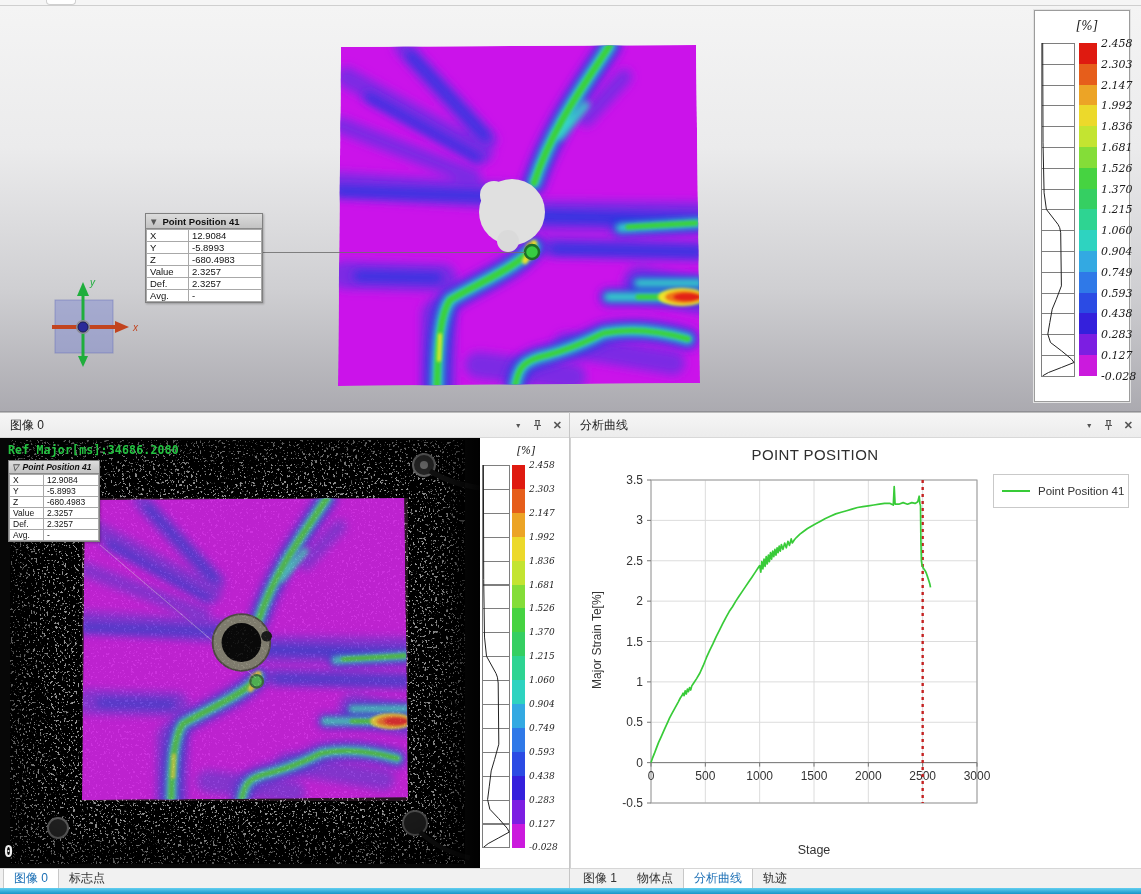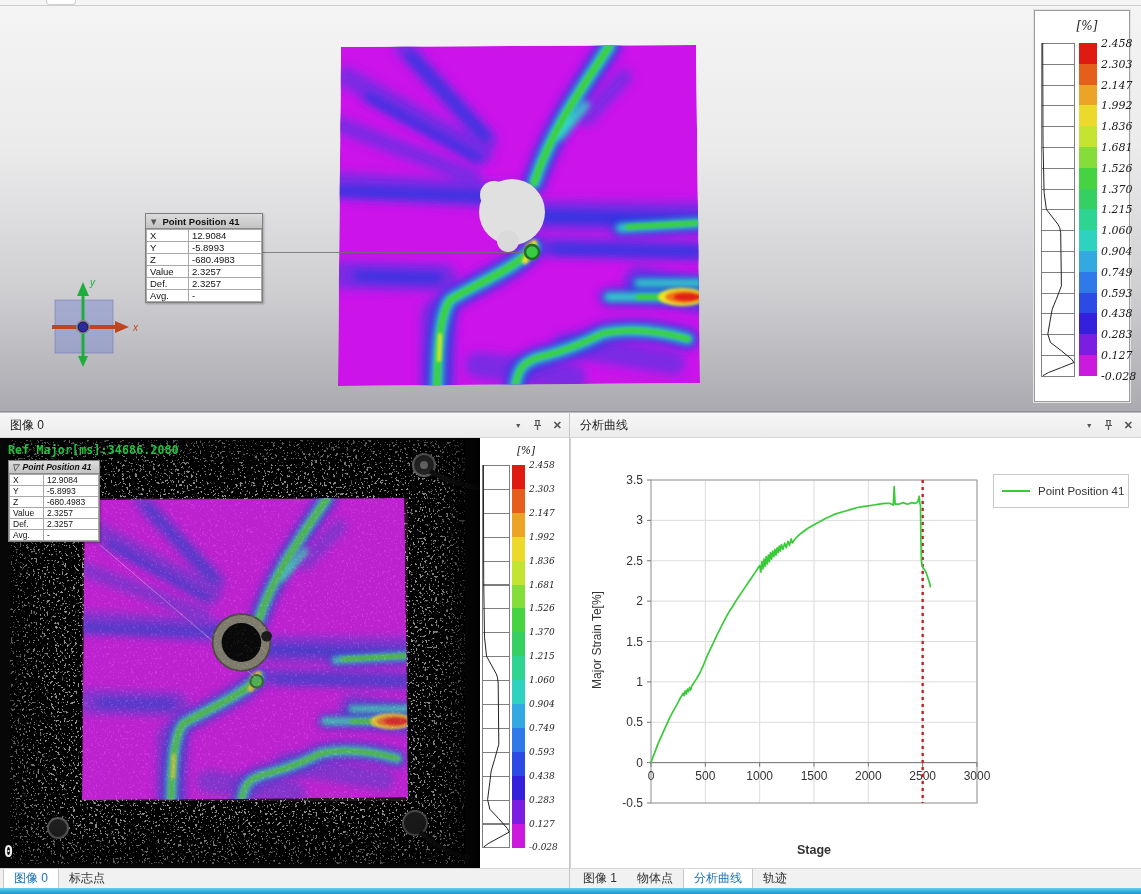--- a/index.html
+++ b/index.html
@@ -76,21 +76,21 @@
   .chart-region{position:absolute;left:570px;top:438px;width:571px;height:430px;background:#fff;border-left:1px solid #d2d2d2;}
   .chart-title{position:absolute;left:650px;top:446px;width:330px;text-align:center;font-size:15px;color:#2e2e2e;letter-spacing:.4px;}
   #chart-svg{position:absolute;left:570px;top:438px;}
   #chart-svg text{font-family:"Liberation Sans",sans-serif;font-size:12px;fill:#333;}
   .chart-legend{position:absolute;left:993px;top:474px;width:136px;height:34px;background:#fff;border:1px solid #c9c9c9;
       display:flex;align-items:center;padding:0 8px;}
   .cl-line{width:28px;height:2px;background:#38cb38;margin-right:8px;flex:none;}
   .cl-label{font-size:11.5px;color:#333;white-space:nowrap;}
   .ylabel{position:absolute;left:498px;top:632px;width:200px;height:16px;text-align:center;
       transform:rotate(-90deg);font-size:12px;color:#333;}
-  .xlabel{position:absolute;left:759px;top:843px;width:110px;text-align:center;font-size:12.5px;color:#333;font-weight:bold;}
+  .xlabel{position:absolute;left:759px;top:843px;width:110px;text-align:center;font-size:12.5px;color:#333;}
 
   
   .tab-bar{position:absolute;height:20px;background:#f1f1f1;border-top:1px solid #d6d6d6;display:flex;align-items:stretch;padding-left:3px;font-size:12px;}
   .tab{display:flex;align-items:center;padding:0 10px;color:#333;white-space:nowrap;}
   .tab.active{background:#fff;border-left:1px solid #c8c8c8;border-right:1px solid #c8c8c8;color:#1b6fb5;}
   .blue-strip{position:absolute;left:0;top:888px;width:1141px;height:6px;background:linear-gradient(#62cef0,#1795c9);}
 </style>
 </head>
 <body>
 
@@ -439,20 +439,21 @@
       <span class="hd-ic">
         <svg width="11" height="12" viewBox="0 0 11 12">
             <path d="M3,1.5 H8 M4,1.5 V6 M7,1.5 V6 M2,6.5 H9 M5.5,6.5 V11" stroke="#555" stroke-width="1.2" fill="none"></path>
           </svg>
       </span>
       <span class="hd-ic ic-close">✕</span>
     </span>
   </div>
 
   <div class="chart-region"></div>
+  <div class="chart-title">POINT POSITION</div>
   <svg id="chart-svg" width="571" height="430">
       <line x1="81" y1="42" x2="407" y2="42" stroke="#dcdcdc" stroke-width="1"></line>
       <line x1="81" y1="82.375" x2="407" y2="82.375" stroke="#dcdcdc" stroke-width="1"></line>
       <line x1="81" y1="122.75" x2="407" y2="122.75" stroke="#dcdcdc" stroke-width="1"></line>
       <line x1="81" y1="163.125" x2="407" y2="163.125" stroke="#dcdcdc" stroke-width="1"></line>
       <line x1="81" y1="203.5" x2="407" y2="203.5" stroke="#dcdcdc" stroke-width="1"></line>
       <line x1="81" y1="243.875" x2="407" y2="243.875" stroke="#dcdcdc" stroke-width="1"></line>
       <line x1="81" y1="284.25" x2="407" y2="284.25" stroke="#dcdcdc" stroke-width="1"></line>
       <line x1="81" y1="324.625" x2="407" y2="324.625" stroke="#dcdcdc" stroke-width="1"></line>
       <line x1="81" y1="365" x2="407" y2="365" stroke="#dcdcdc" stroke-width="1"></line>

